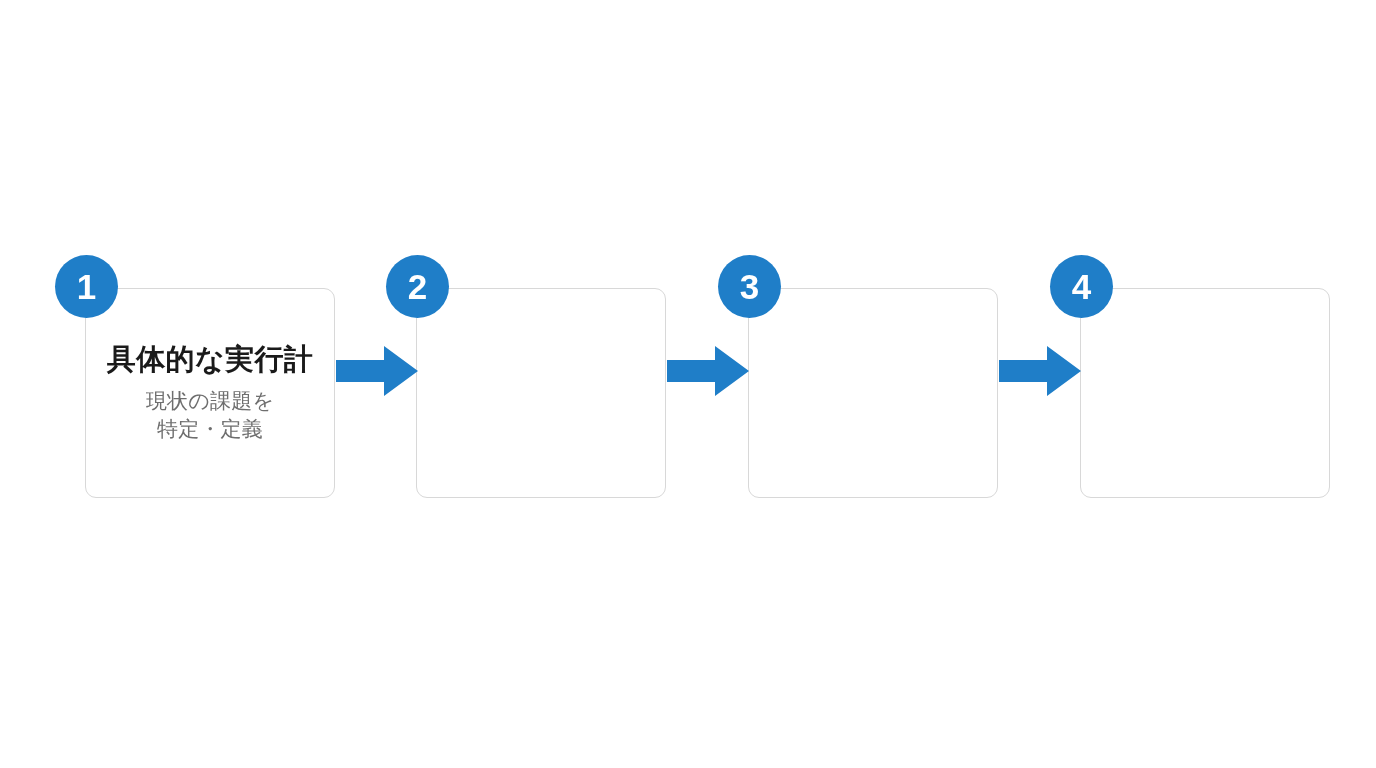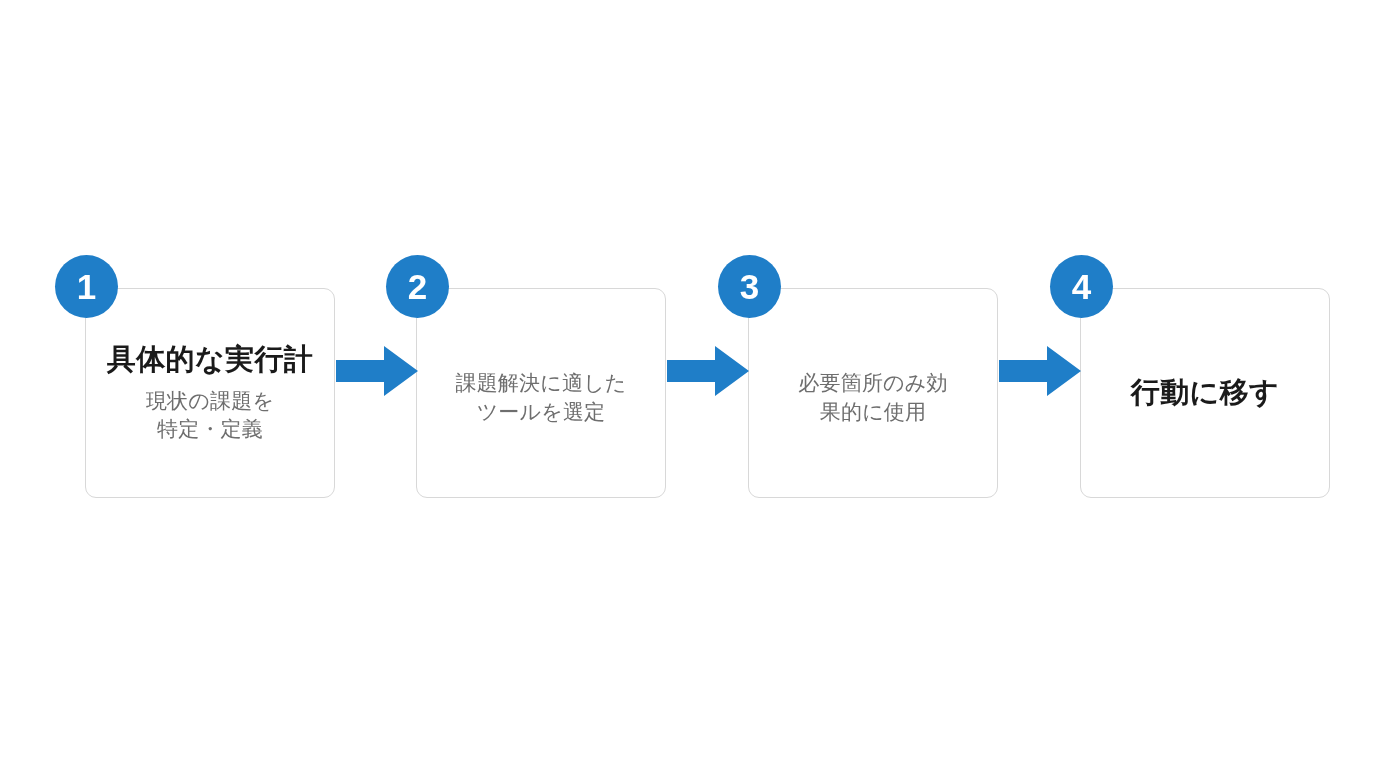--- a/index.html
+++ b/index.html
@@ -113,46 +113,41 @@
   </div>
 
   <div class="arrow" style="left:336px;">
     <svg width="82" height="50" viewBox="0 0 82 50" aria-hidden="true">
       <polygon points="0,14 48,14 48,0 82,25 48,50 48,36 0,36" fill="#1f7ec8"></polygon>
     </svg>
   </div>
 
   <div class="step" style="left:416px;">
     <div class="step-card">
-      <div class="step-desc">課題解決に適した
-ツールを選定</div>
     </div>
     <div class="step-badge">2</div>
   </div>
 
   <div class="arrow" style="left:667px;">
     <svg width="82" height="50" viewBox="0 0 82 50" aria-hidden="true">
       <polygon points="0,14 48,14 48,0 82,25 48,50 48,36 0,36" fill="#1f7ec8"></polygon>
     </svg>
   </div>
 
   <div class="step" style="left:748px;">
     <div class="step-card">
-      <div class="step-desc">必要箇所のみ効
-果的に使用</div>
     </div>
     <div class="step-badge">3</div>
   </div>
 
   <div class="arrow" style="left:999px;">
     <svg width="82" height="50" viewBox="0 0 82 50" aria-hidden="true">
       <polygon points="0,14 48,14 48,0 82,25 48,50 48,36 0,36" fill="#1f7ec8"></polygon>
     </svg>
   </div>
 
   <div class="step" style="left:1080px;">
     <div class="step-card">
-      <div class="step-title">行動に移す</div>
     </div>
     <div class="step-badge">4</div>
   </div>
 
 </div>
 
 </body></html>

